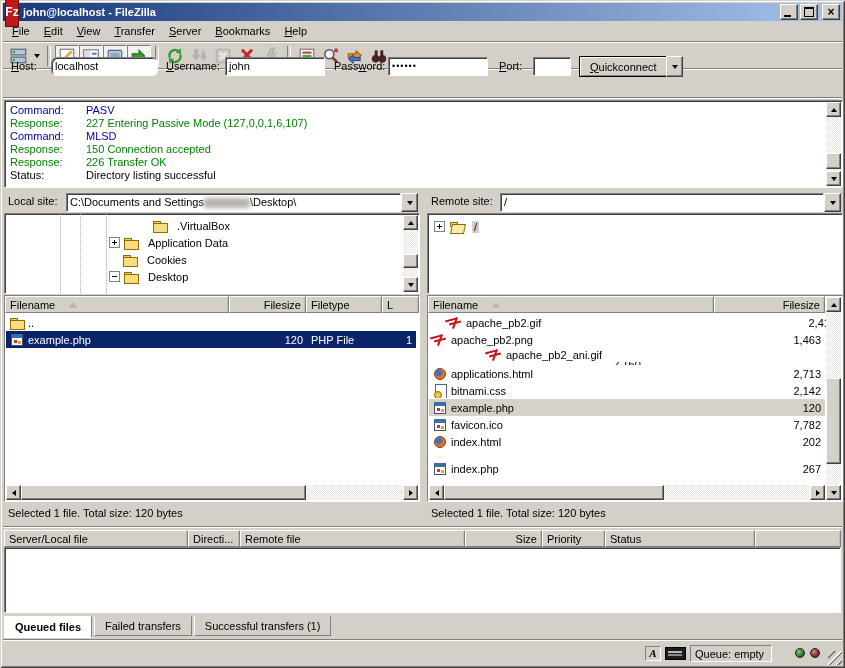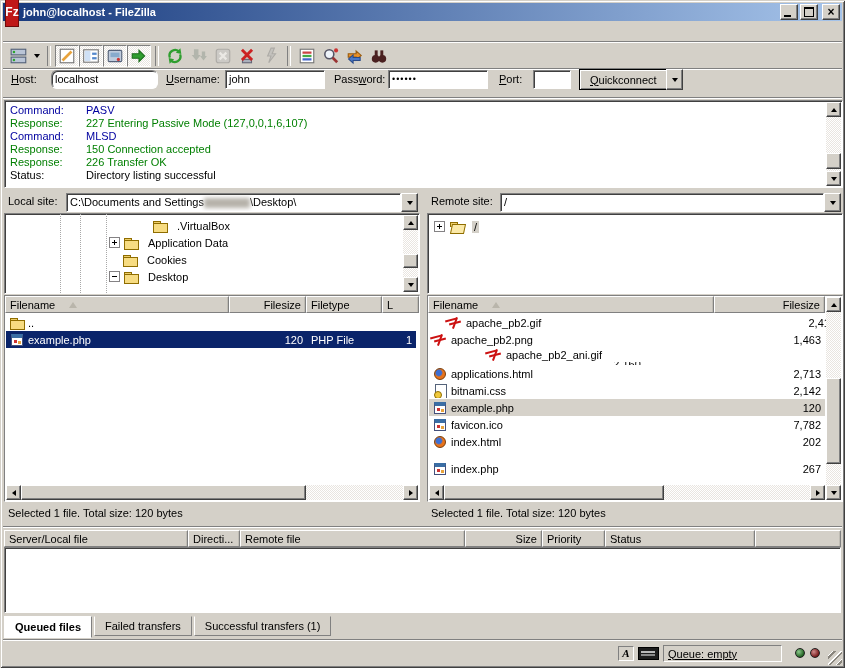--- a/index.html
+++ b/index.html
@@ -26,21 +26,21 @@
   .menu-item{padding:2px 7px;cursor:default;}
   .menu-item::first-letter{text-decoration:underline;}
   .toolbar{left:3px;top:43px;width:839px;height:25px;display:flex;align-items:center;padding-left:4px;box-sizing:border-box;}
   .tb-btn{width:24px;height:22px;display:flex;align-items:center;justify-content:center;position:relative;box-sizing:border-box;}
   .tb-btn.pressed{border:1px solid;border-color:#808080 #ffffff #ffffff #808080;}
   .tb-btn.pressed .ic{transform:translate(0,0);}
   .tb-sep{width:2px;height:20px;border-left:1px solid #808080;border-right:1px solid #ffffff;margin:0 4px;}
   .dd-btn{width:12px;height:22px;display:flex;align-items:center;justify-content:center;}
   .disabled{filter:grayscale(85%) opacity(.5);}
   
-  .quickbar{left:3px;top:65px;width:836px;height:29px;}
+  .quickbar{left:3px;top:52px;width:836px;height:29px;}
   .qc-label{position:absolute;top:8px;white-space:nowrap;}
   .ul{text-decoration:underline;}
   .field{position:absolute;top:5px;height:19px;background:#fff;border:1px solid;border-color:#808080 #fff #fff #808080;box-shadow:inset 1px 1px 0 #404040;box-sizing:border-box;padding:2px 3px;font-size:11px;line-height:13px;}
   .qc-btn{position:absolute;top:4px;height:21px;display:flex;align-items:center;justify-content:center;padding:0 10px;box-sizing:border-box;border:1px solid #000;box-shadow:inset 1px 1px 0 #fff, inset -1px -1px 0 #808080;background:#d4d0c8;}
   
   .log{left:4px;top:100px;width:837px;height:86px;}
   .log-inner{position:absolute;left:2px;top:2px;right:19px;bottom:2px;overflow:hidden;padding-top:1px;}
   .log-line{display:flex;height:13px;line-height:13px;white-space:nowrap;}
   .log-label{width:76px;flex:none;padding-left:3px;}
   
@@ -92,21 +92,21 @@
   .fi-php::after{content:"";position:absolute;left:4px;top:7px;width:3px;height:3px;background:#cc3333;box-shadow:4px 1px 0 #e8a33d;}
   .fi-openfolder::before{content:"";position:absolute;left:0;top:2px;width:6px;height:3px;background:#efce6a;border:1px solid #8f6d00;}
   .fi-openfolder::after{content:"";position:absolute;left:1px;top:4px;width:12px;height:8px;background:#fbe9a8;border:1px solid #8f6d00;transform:skewX(-12deg);}
   
   .tab{height:20px;display:flex;align-items:center;padding:0 10px;background:#d4d0c8;border:1px solid;border-color:#d4d0c8 #808080 #808080 #ffffff;box-sizing:border-box;margin-right:2px;}
   .tab.active{background:#ffffff;font-weight:bold;border-color:#ffffff #808080 #ffffff #ffffff;height:22px;}
   .statusbar{left:3px;top:641px;width:839px;height:24px;display:flex;align-items:center;justify-content:flex-end;padding-right:4px;box-sizing:border-box;}
   .type-ind{width:16px;height:15px;border:1px solid;border-color:#808080 #fff #fff #808080;display:flex;align-items:center;justify-content:center;font-style:italic;font-weight:bold;font-family:"Liberation Serif",serif;font-size:11px;margin-right:4px;box-sizing:border-box;}
   .speed-badge{width:19px;height:11px;background:#1d1d1d;border:1px solid #000;margin-right:4px;position:relative;}
   .speed-badge::before{content:"";position:absolute;left:2px;top:3px;width:14px;height:2px;background:#b9b9b9;box-shadow:0 3px 0 #8a8a8a;}
-  .queue-pane{width:119px;height:17px;border:1px solid;border-color:#808080 #fff #fff #808080;padding:2px 4px;box-sizing:border-box;margin-right:8px;line-height:12px;text-decoration:underline;}
+  .queue-pane{width:82px;height:17px;border:1px solid;border-color:#808080 #fff #fff #808080;padding:2px 4px;box-sizing:border-box;margin-right:18px;line-height:12px;}
   .led{width:10px;height:10px;border-radius:50%;margin-left:5px;border:1px solid #222;box-sizing:border-box;}
   .led.green{background:radial-gradient(circle at 35% 35%,#8cc98c,#1d5c1d 75%);}
   .led.red{background:radial-gradient(circle at 35% 35%,#d08a8a,#701414 75%);}
   .grip{position:absolute;right:3px;bottom:3px;width:14px;height:14px;background:repeating-linear-gradient(135deg,transparent 0 3px,#ffffff 3px 4px,#8a867e 4px 6px);}
   .ic{display:block;}
 </style>
 </head>
 <body>
 
 <div id="window">
@@ -118,20 +118,29 @@
         <span class="g-min"></span>
       </div>
     <div class="win-btn raised">
         <span class="g-max"></span>
       </div>
     <div class="win-btn raised" style="margin-left:4px;">
         <span class="g-close">×</span>
       </div>
   </div>
 
+  <div class="abs menubar">
+    <span class="menu-item">File</span>
+    <span class="menu-item">Edit</span>
+    <span class="menu-item">View</span>
+    <span class="menu-item">Transfer</span>
+    <span class="menu-item">Server</span>
+    <span class="menu-item">Bookmarks</span>
+    <span class="menu-item">Help</span>
+  </div>
 
   <div class="abs groove" style="left:3px;top:41px;width:839px;"></div>
 
   <div class="abs toolbar">
     <div class="tb-btn">
       <svg class="ic" width="18" height="18" viewBox="0 0 16 16">
           <rect x="1" y="2" width="13" height="5" fill="#b9c4d6" stroke="#55627a"></rect>
           <rect x="1" y="9" width="13" height="5" fill="#b9c4d6" stroke="#55627a"></rect>
           <circle cx="3.5" cy="4.5" r="1.1" fill="#2ba52b"></circle>
           <circle cx="3.5" cy="11.5" r="1.1" fill="#2ba52b"></circle>

